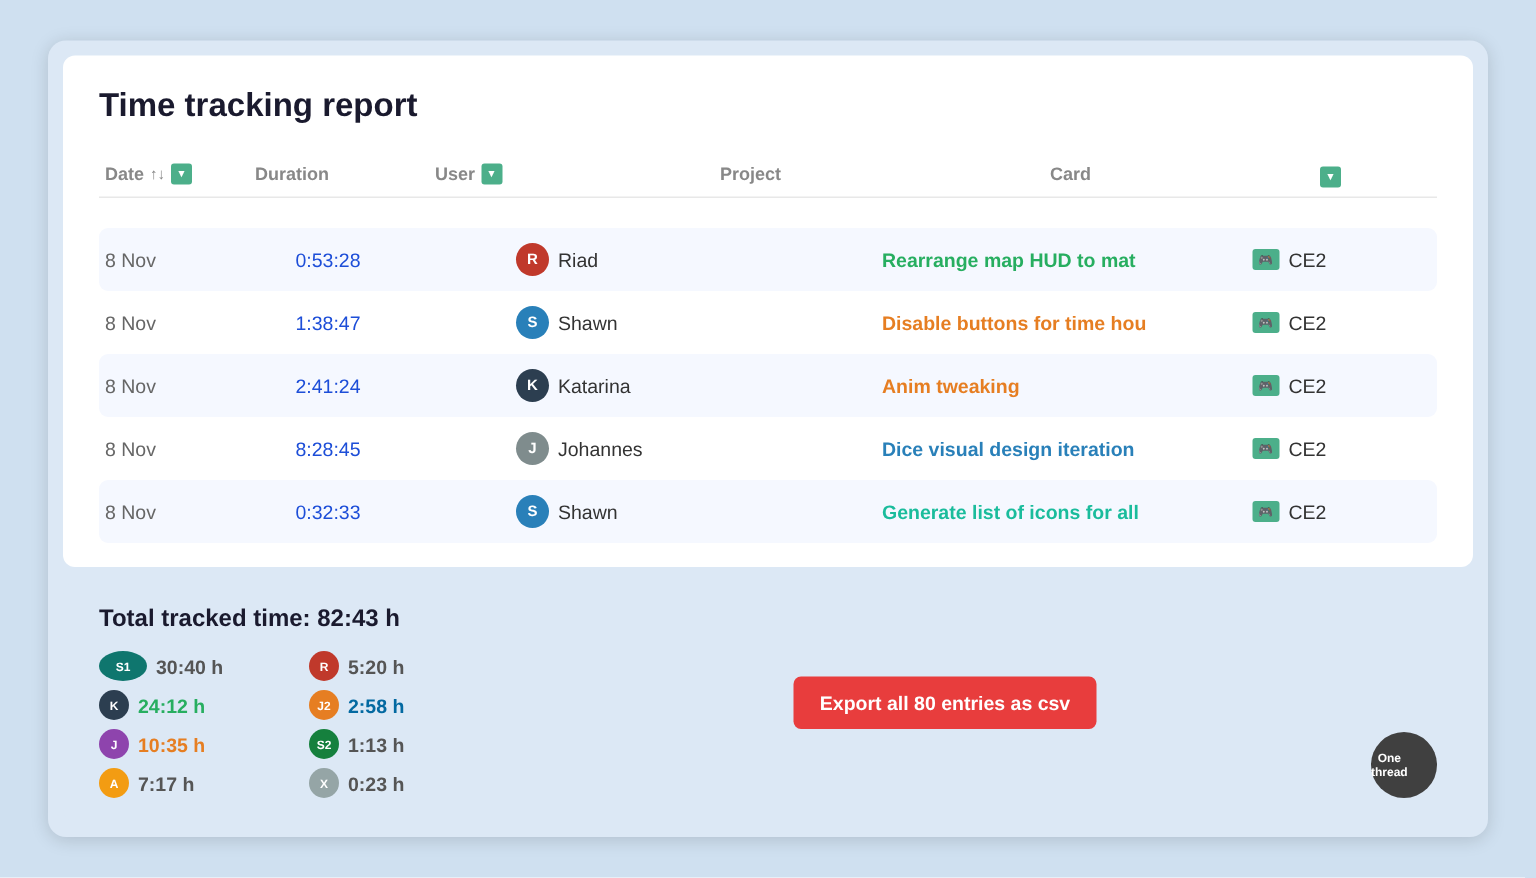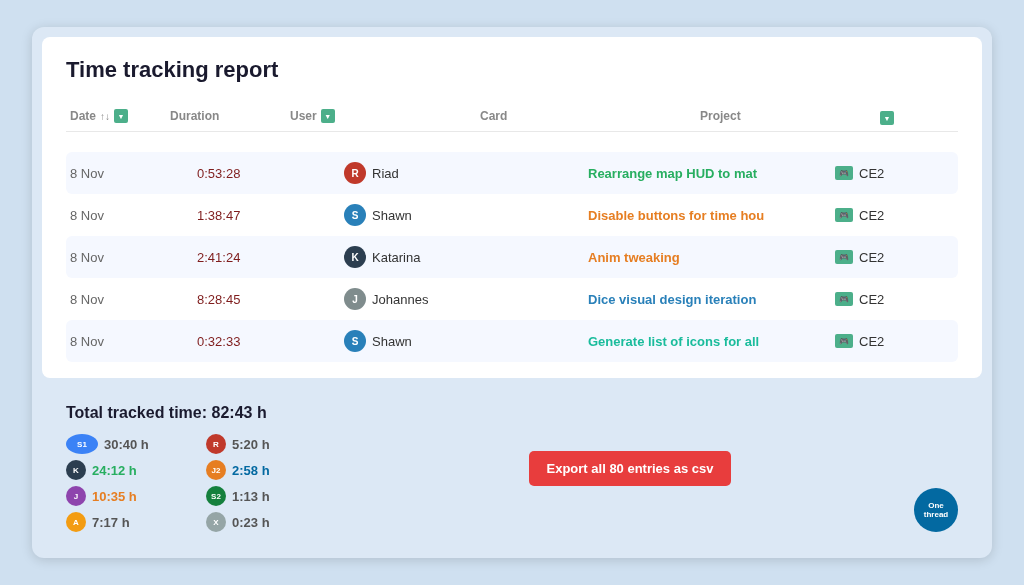--- a/index.html
+++ b/index.html
@@ -85,21 +85,21 @@
       background: #f5f8ff;
     }
     .table-row:nth-child(even) {
       background: #fff;
     }
     .cell {
       font-size: 13px;
       color: #444;
     }
     .cell-date { color: #666; font-size: 13px; }
-    .cell-duration { color: #7f1d1d; font-weight: 500; font-size: 13px; }
+    .cell-duration { color: #1d4ed8; font-weight: 500; font-size: 13px; }
     .cell-user {
       display: flex;
       align-items: center;
       gap: 6px;
       font-size: 13px;
       color: #333;
     }
     .avatar {
       width: 22px;
       height: 22px;
@@ -174,25 +174,24 @@
       padding: 10px 18px;
       font-size: 13px;
       font-weight: 700;
       cursor: pointer;
       white-space: nowrap;
       align-self: center;
     }
     .logo-circle {
       width: 44px;
       height: 44px;
-      background: #0369a1;
+      background: #404040;
       border-radius: 50%;
       display: flex;
       align-items: center;
-      justify-content: center;
       align-self: flex-end;
       flex-shrink: 0;
     }
     .logo-text {
       color: white;
       font-size: 8px;
       font-weight: 700;
       text-align: center;
       line-height: 1.2;
     }
@@ -214,24 +213,24 @@
       </div>
       <div class="col-header">
         <span>Duration</span>
       </div>
       <div class="col-header">
         <span>User</span>
         <span class="filter-icon"></span>
       </div>
       <div></div>
       <div class="col-header">
+        <span>Project</span>
+      </div>
+      <div class="col-header">
         <span>Card</span>
-      </div>
-      <div class="col-header">
-        <span>Project</span>
       </div>
       <div>
         <span class="filter-icon"></span>
       </div>
     </div>
 
     <div id="table-body">
         <div class="table-row">
     <div class="cell cell-date">8 Nov</div>
     <div class="cell cell-duration">0:53:28</div>
@@ -308,21 +307,21 @@
     <div></div>
   </div>
       </div>
   </div>
 
   <div class="bottom-section">
     <div class="totals-area">
       <div class="total-time">Total tracked time: 82:43 h</div>
       <div class="user-times" id="user-times">
           <div class="user-time-item">
-    <div class="avatar" style="background:#3b82f6;width:32px;height:20px;font-size:8px">S1</div>
+    <div class="avatar" style="background:#0f766e;width:32px;height:20px;font-size:8px">S1</div>
     <span class="user-time-value" style="color:#555">30:40 h</span>
   </div>
           <div class="user-time-item">
     <div class="avatar" style="background:#c0392b;width:20px;height:20px;font-size:8px">R</div>
     <span class="user-time-value" style="color:#555">5:20 h</span>
   </div>
           <div class="user-time-item">
     <div class="avatar" style="background:#2c3e50;width:20px;height:20px;font-size:8px">K</div>
     <span class="user-time-value" style="color:#27ae60">24:12 h</span>
   </div>

